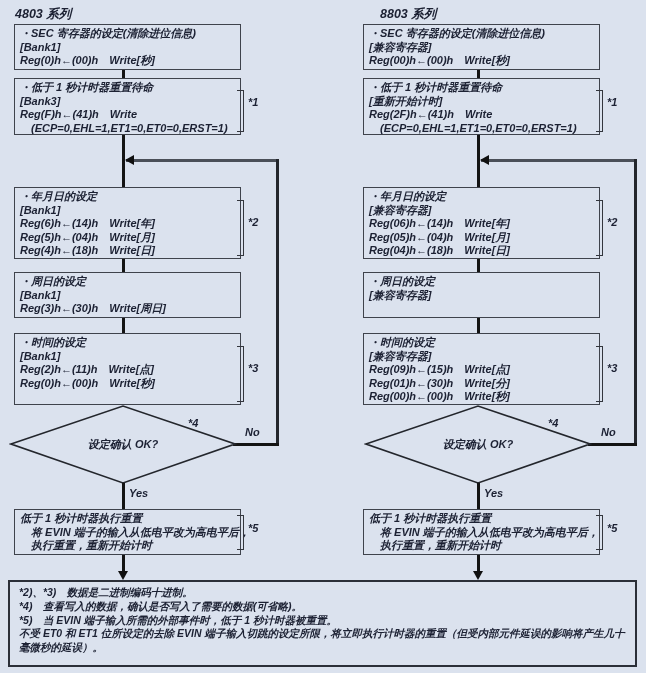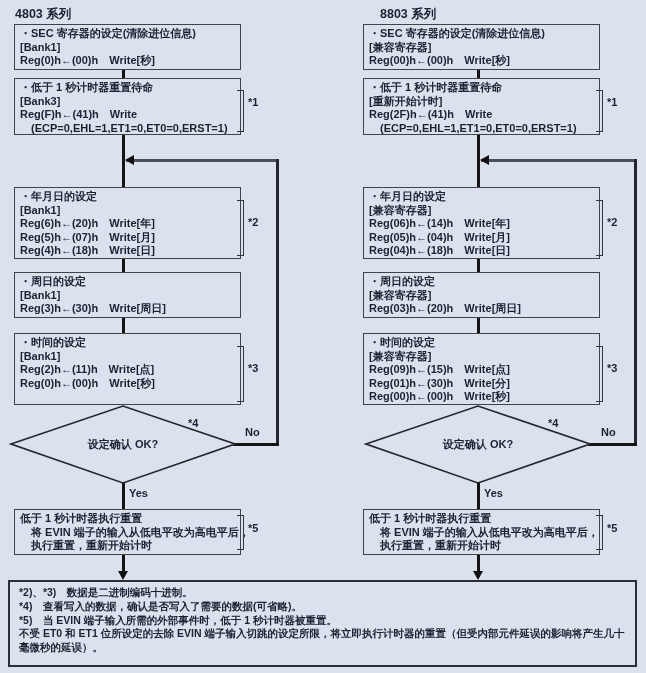--- a/index.html
+++ b/index.html
@@ -4,21 +4,21 @@
 <style>
   html,body{margin:0;padding:0;}
   body{
     width:646px;height:673px;
     background:#dbe2ee;
     font-family:"Liberation Sans","DejaVu Sans",sans-serif;
     color:#1c2133;
     position:relative;
     overflow:hidden;
   }
-  .stage{position:absolute;left:0;top:0;width:646px;height:673px;}
+  .stage{position:absolute;left:0;top:0;width:646px;height:673px;font-style:italic;}
   .col-title{
     position:absolute;font-size:12.5px;font-weight:bold;white-space:pre;
   }
   .fbox{
     position:absolute;
     border:1.5px solid #3f434c;
     background:#dbe2ee;
     box-sizing:border-box;
     padding:2px 3px 0 5px;
   }
@@ -96,22 +96,22 @@
     <div class="vline" style="left:121.5px;top:135px;height:52px;"></div>
 
     <div class="hline" style="left:126px;top:159px;width:153px;"></div>
     <div class="vline" style="left:276px;top:159px;height:287px;background:#23262c;"></div>
     <div class="hline dark" style="left:233px;top:443px;width:46px;"></div>
     <div class="arrow-left" style="left:124.5px;top:155px;"></div>
 
     <div class="fbox" style="left:14px;top:187px;width:227px;height:72px;">
         <div class="bl">・年月日的设定</div>
         <div class="bl">[Bank1]</div>
-        <div class="bl">Reg(6)h←(20)h　Write[年]</div>
-        <div class="bl">Reg(5)h←(07)h　Write[月]</div>
+        <div class="bl">Reg(6)h←(14)h　Write[年]</div>
+        <div class="bl">Reg(5)h←(04)h　Write[月]</div>
         <div class="bl">Reg(4)h←(18)h　Write[日]</div>
       </div>
     <div class="bracket" style="left:237px;top:200px;height:56px;"></div>
     <div class="note-label" style="left:248px;top:216px;">*2</div>
 
     <div class="vline" style="left:121.5px;top:259px;height:13px;"></div>
 
     <div class="fbox" style="left:14px;top:272px;width:227px;height:46px;">
         <div class="bl">・周日的设定</div>
         <div class="bl">[Bank1]</div>
@@ -186,21 +186,20 @@
         <div class="bl">Reg(04)h←(18)h　Write[日]</div>
       </div>
     <div class="bracket" style="left:596px;top:200px;height:56px;"></div>
     <div class="note-label" style="left:607px;top:216px;">*2</div>
 
     <div class="vline" style="left:476.5px;top:259px;height:13px;"></div>
 
     <div class="fbox" style="left:363px;top:272px;width:237px;height:46px;">
         <div class="bl">・周日的设定</div>
         <div class="bl">[兼容寄存器]</div>
-        <div class="bl">Reg(03)h←(20)h　Write[周日]</div>
       </div>
 
     <div class="vline" style="left:476.5px;top:318px;height:15px;"></div>
 
     <div class="fbox" style="left:363px;top:333px;width:237px;height:72px;">
         <div class="bl">・时间的设定</div>
         <div class="bl">[兼容寄存器]</div>
         <div class="bl">Reg(09)h←(15)h　Write[点]</div>
         <div class="bl">Reg(01)h←(30)h　Write[分]</div>
         <div class="bl">Reg(00)h←(00)h　Write[秒]</div>

